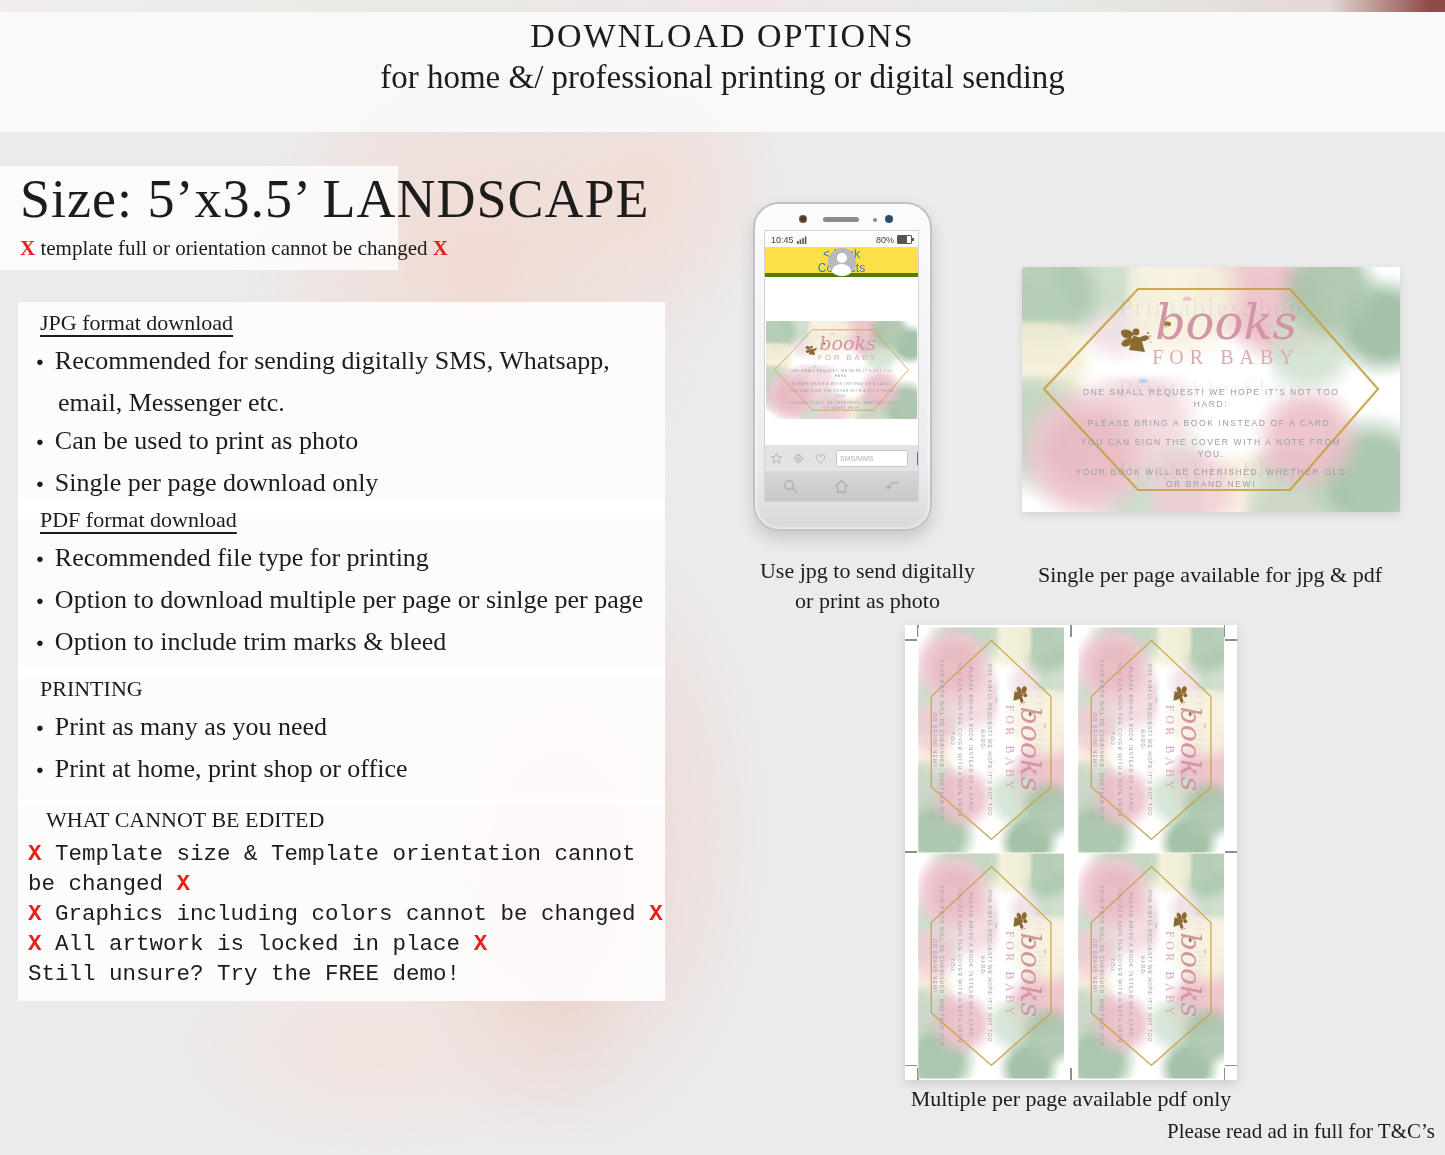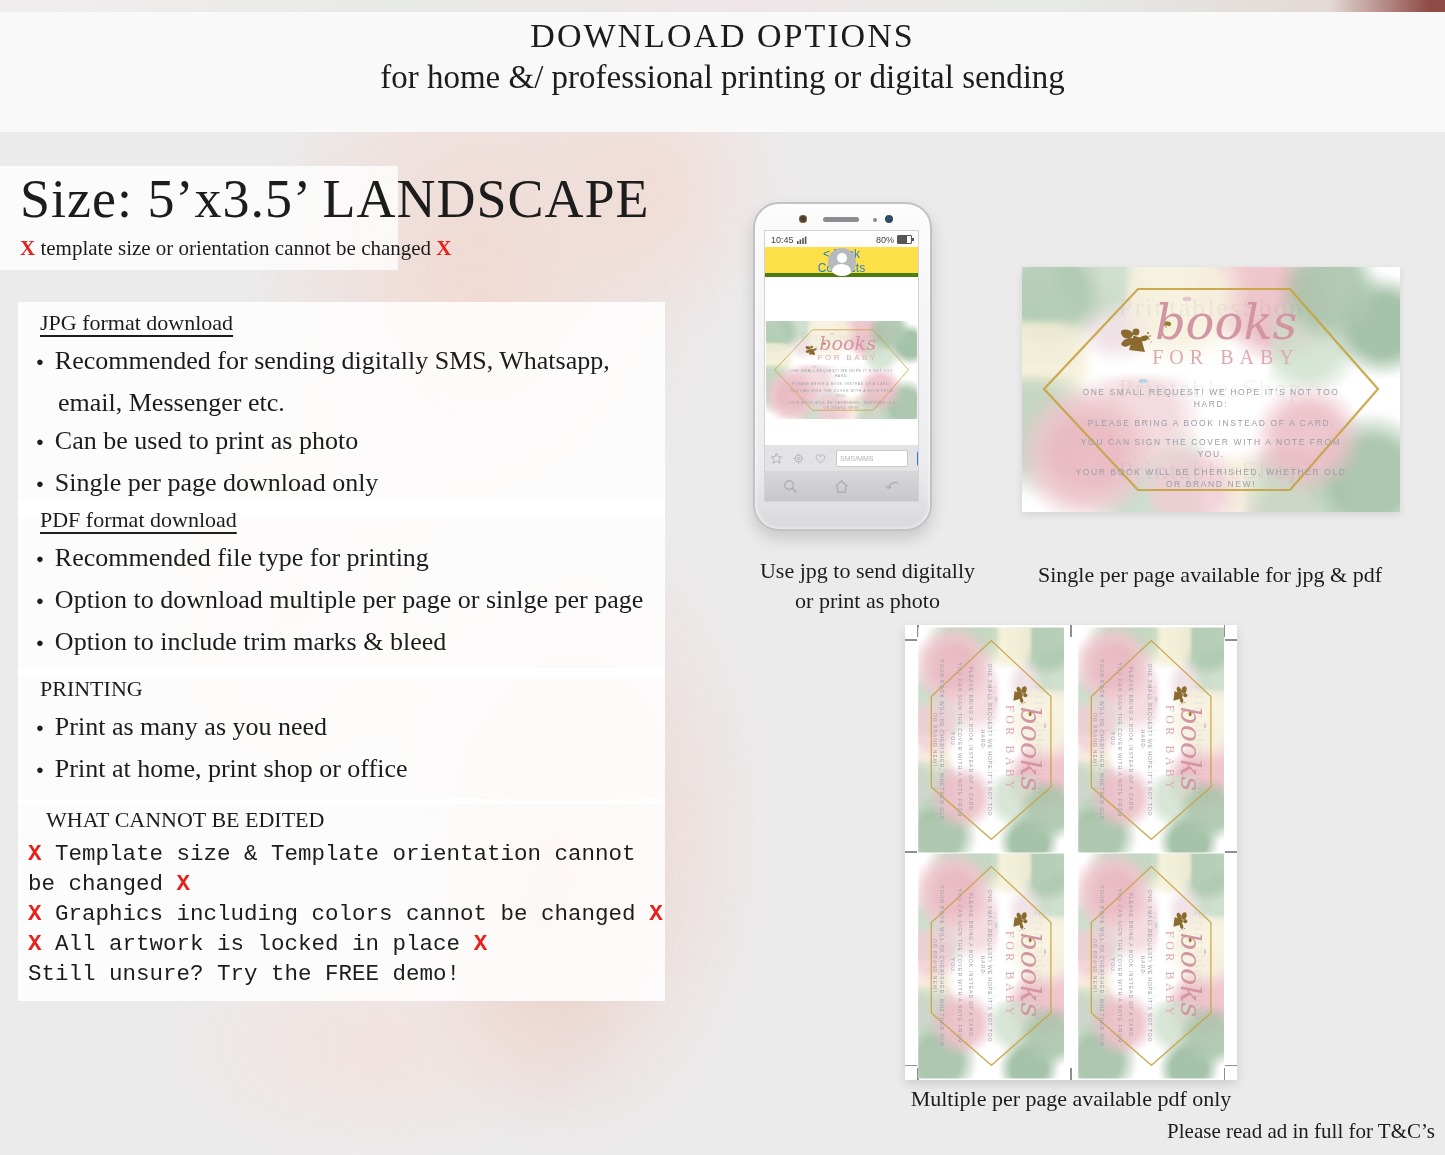--- a/index.html
+++ b/index.html
@@ -167,21 +167,21 @@
   <div class="header-band">
     <div class="hd-title">DOWNLOAD OPTIONS</div>
     <div class="hd-sub">for home &amp;/ professional printing or digital sending</div>
   </div>
 
   <div class="size-band"></div>
   <div class="size-block">
     <h1>Size: 5’x3.5’ LANDSCAPE</h1>
     <div class="size-note">
       <span class="rx">X</span>
-      <span>template size or orientation cannot be changed</span>
+      <span>template full or orientation cannot be changed</span>
       <span class="rx">X</span>
     </div>
   </div>
 
   <section class="box b-jpg">
     <h2 class="u">JPG format download</h2>
     <ul>
       <li>Recommended for sending digitally SMS, Whatsapp, email, Messenger etc.</li>
       <li>Can be used to print as photo</li>
       <li>Single per page download only</li>

